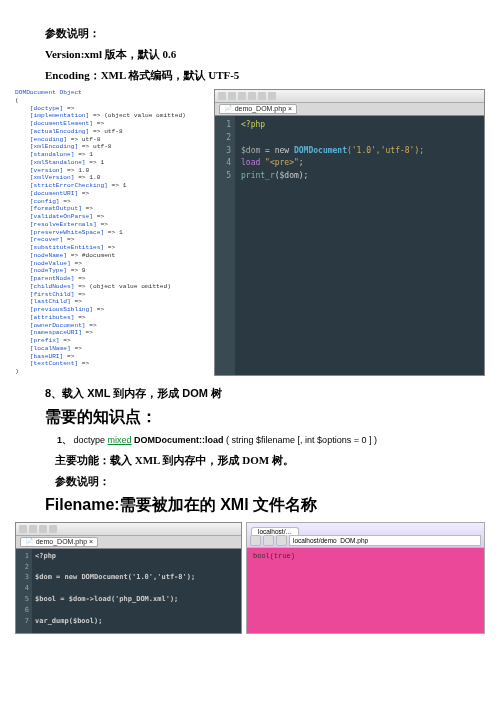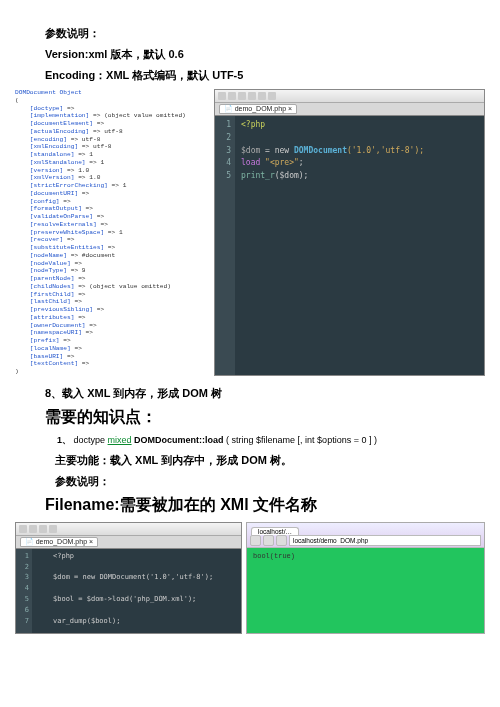--- a/index.html
+++ b/index.html
@@ -5,21 +5,21 @@
   body {
     margin: 0;
     padding: 20px 45px;
     font-family: "Microsoft YaHei", SimSun, Arial, sans-serif;
     font-size: 11px;
     background: #fff;
     width: 500px;
     box-sizing: border-box;
     color: #000;
   }
-  .heading { font-weight: bold; font-size: 11px; margin: 6px 0; }
+  .heading { font-weight: bold; font-size: 11px; margin: 6px 0; font-family: Liberation Serif, serif; }
   .heading-small { font-weight: bold; font-size: 16px; margin: 6px 0; }
   .dump-and-code {
     display: flex;
     gap: 4px;
     margin: 6px -30px 10px -30px;
   }
   .dump {
     flex: 0 0 195px;
     font-family: "Courier New", monospace;
     font-size: 6.2px;
@@ -105,21 +105,21 @@
     border: 1px solid #888;
     background: #e8e8e8;
     font-size: 7px;
     display: flex;
     flex-direction: column;
     height: 110px;
   }
   .browser {
     flex: 1;
     border: 1px solid #aaa;
-    background: #22c55e;
+    background: #ec4899;
     height: 110px;
     display: flex;
     flex-direction: column;
     font-size: 7px;
   }
   .browser-chrome {
     background: linear-gradient(#eef,#dce);
     border-bottom: 1px solid #bbb;
   }
   .browser-tabs { height: 12px; display:flex; align-items:flex-end; padding-left:4px; }
@@ -134,21 +134,21 @@
 
   .code-area2 {
     flex: 1;
     display: flex;
     background: #2b3a42;
     font-family: Consolas, monospace;
     font-size: 7px;
     line-height: 1.55;
   }
   .gutter2 { background:#3a4a52; color:#8aa; padding:2px 3px; text-align:right; min-width:10px; }
-  .code2 { padding:2px 21px; color:#ccc; white-space: pre; }
+  .code2 { padding:2px 3px; color:#ccc; white-space: pre; font-weight: bold; }
 
   .num-heading { font-weight:bold; font-size:11px; margin:10px 0 4px 0; }
   .indent { margin-left: 10px; }
 </style>
 </head>
 <body>
 
 <div class="heading">参数说明：</div>
 <div class="heading">Version:xml 版本，默认 0.6</div>
 <div class="heading">Encoding：XML 格式编码，默认 UTF-5</div>

